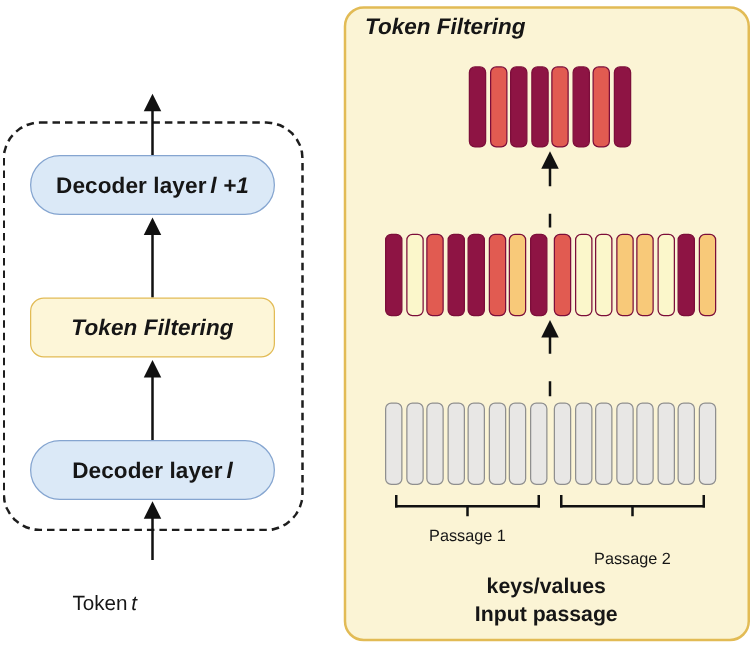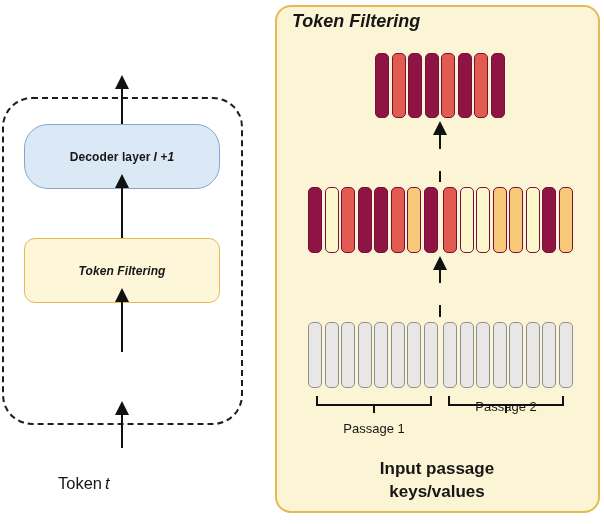--- a/index.html
+++ b/index.html
@@ -12,23 +12,23 @@
   .canvas{
     position:relative; width:604px; height:524px; overflow:hidden;
     font-family:"Liberation Sans", sans-serif; color:var(--ink); background:#fff;
   }
   
   .dashed-box{
     position:absolute; left:2px; top:97px; width:241px; height:328px;
     border:2.2px dashed #1d1d1d; border-radius:30px; box-sizing:border-box;
   }
   .lbox{
-    position:absolute; left:24px; width:196px; height:65px; box-sizing:border-box;
+    position:absolute; left:24px; width:196px; height:48px; box-sizing:border-box;
     display:flex; align-items:center; justify-content:center;
-    font-size:12px; font-weight:600; letter-spacing:.1px;
+    font-size:18px; font-weight:600; letter-spacing:.1px;
   }
   .lbox.blue{ background:var(--dec-bg); border:1.8px solid var(--dec-border); border-radius:24px; }
   .lbox.yellow{ background:var(--filt-bg); border:1.8px solid var(--filt-border); border-radius:11px;
     font-style:italic; font-weight:700;}
   .var{ font-style:italic; padding-left:3px;}
   .vline{ position:absolute; width:2px; background:#111; }
   .ahead{ position:absolute; width:0; height:0;
     border-left:7px solid transparent; border-right:7px solid transparent;
     border-bottom:14px solid #111; }
   .token-t{
@@ -88,20 +88,23 @@
   <div class="ahead" style="left:115px; top:174px;"></div>
   <div class="vline" style="left:121px; top:187px; height:51px;"></div>
 
   <div class="lbox yellow" style="top:238px;">
     <span>Token Filtering</span>
   </div>
 
   <div class="ahead" style="left:115px; top:288px;"></div>
   <div class="vline" style="left:121px; top:301px; height:51px;"></div>
 
+  <div class="lbox blue" style="top:352px;">
+    <span><span>Decoder layer</span><i class="var">l</i></span>
+  </div>
 
   <div class="ahead" style="left:115px; top:401px;"></div>
   <div class="vline" style="left:121px; top:414px; height:34px;"></div>
 
   <div class="token-t">
     <span>Token</span><i class="var">t</i>
   </div>
 
   <div class="panel"></div>
   <div class="panel-title">Token Filtering</div>
@@ -159,20 +162,20 @@
       <div class="tok" style="background: rgb(232, 231, 229); border: 1.5px solid rgb(143, 143, 143);"></div>
       <div class="tok" style="background: rgb(232, 231, 229); border: 1.5px solid rgb(143, 143, 143);"></div>
       <div class="tok" style="background: rgb(232, 231, 229); border: 1.5px solid rgb(143, 143, 143);"></div>
       <div class="tok" style="background: rgb(232, 231, 229); border: 1.5px solid rgb(143, 143, 143);"></div>
       <div class="tok" style="background: rgb(232, 231, 229); border: 1.5px solid rgb(143, 143, 143);"></div>
     </div>
 
   <div class="bracket" style="left:316px; top:396px; width:116px;"></div>
   <div class="bracket" style="left:448px; top:396px; width:116px;"></div>
   <div class="passage-label" style="left:374px; top:421px;">Passage 1</div>
-  <div class="passage-label" style="left:506px; top:399px;">Passage 2</div>
+  <div class="passage-label" style="left:506px; top:439px;">Passage 2</div>
 
   <div class="caption">
+    <div>keys/values</div>
     <div>Input passage</div>
-    <div>keys/values</div>
   </div>
 
 </div>
 
 </body></html>

